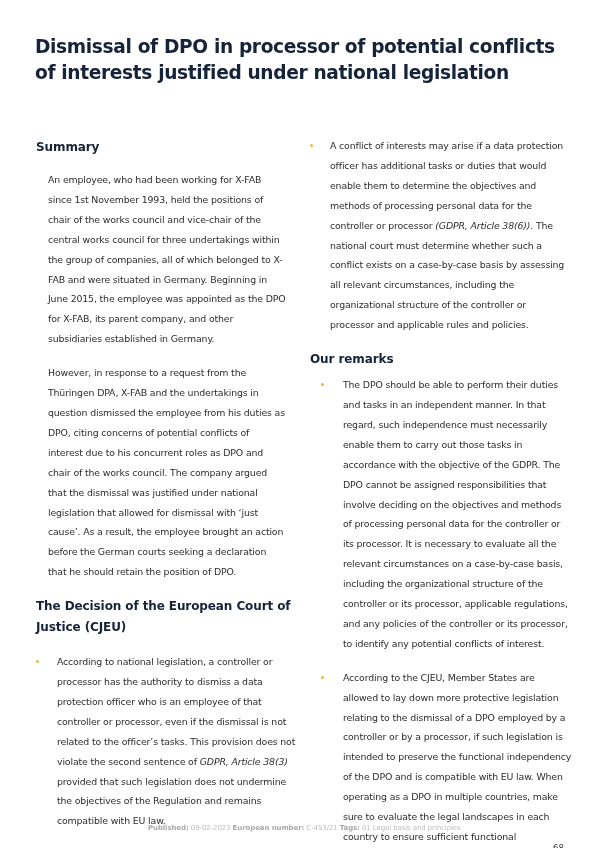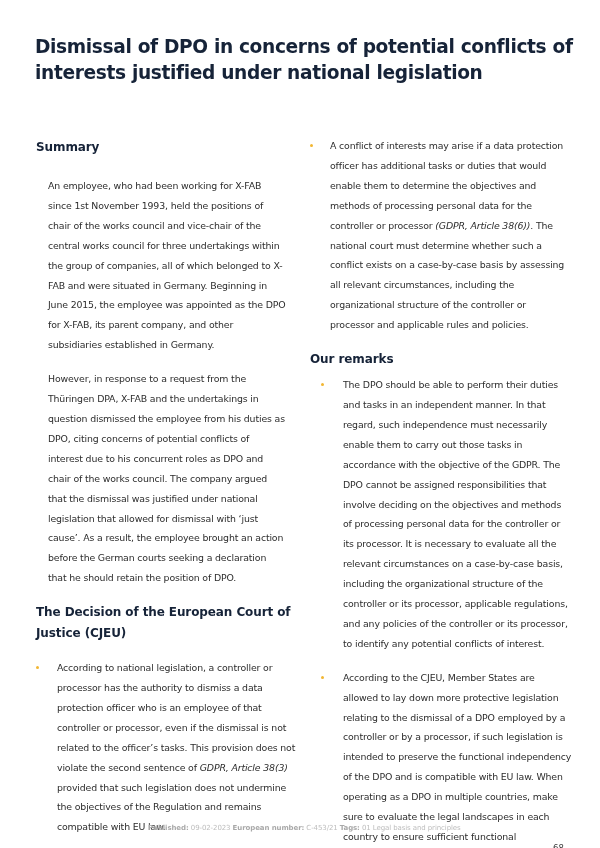--- a/index.html
+++ b/index.html
@@ -16,21 +16,21 @@
   .col-left { left: 36px; }
   .col-right { left: 310px; width: 262px; }
   h2 {
     font-size: 12px; font-weight: bold; color: #162338; margin: 0;
     letter-spacing: -0.1px;
   }
   p {
     font-size: 9.4px; line-height: 19.9px; margin: 12px; color: #2d2d2d;
     letter-spacing: -0.15px;
   }
-  .sec-summary h2 { margin-top: 4px; margin-bottom: 22px; }
+  .sec-summary h2 { margin-top: 4px; margin-bottom: 16px; }
   .sec-summary p + p { margin-top: 14px; }
   .sec-decision { margin-top: 14px; }
   .sec-decision h2 { line-height: 21px; margin-bottom: 7px; }
   ul { list-style: none; margin: 0; padding: 0; }
   li {
     position: relative; padding-left: 21px;
     font-size: 9.4px; line-height: 19.9px; color: #2d2d2d; letter-spacing: -0.15px;
   }
   li .bullet {
     position: absolute; left: 0; top: 8px; width: 3px; height: 3px;
@@ -49,21 +49,21 @@
     white-space: nowrap; letter-spacing: -0.1px;
   }
   .footer b { color: #a9a9a9; font-weight: bold; }
   .page-number {
     position: absolute; top: 843px; left: 553px; font-size: 8.5px; color: #3a3a3a;
   }
 </style>
 </head>
 <body>
 
-<h1 class="page-title">Dismissal of DPO in concerns of potential conflicts of interests justified under national legislation</h1>
+<h1 class="page-title">Dismissal of DPO in processor of potential conflicts of interests justified under national legislation</h1>
 
 <div class="col col-left">
   <section class="sec-summary">
     <h2>Summary</h2>
     <p>An employee, who had been working for X-FAB since 1st November 1993, held the positions of chair of the works council and vice-chair of the central works council for three undertakings within the group of companies, all of which belonged to X-FAB and were situated in Germany. Beginning in June 2015, the employee was appointed as the DPO for X-FAB, its parent company, and other subsidiaries established in Germany.</p>
     <p>However, in response to a request from the Thüringen DPA, X-FAB and the undertakings in question dismissed the employee from his duties as DPO, citing concerns of potential conflicts of interest due to his concurrent roles as DPO and chair of the works council. The company argued that the dismissal was justified under national legislation that allowed for dismissal with ‘just cause’. As a result, the employee brought an action before the German courts seeking a declaration that he should retain the position of DPO.</p>
   </section>
 
   <section class="sec-decision">
     <h2>The Decision of the European Court of Justice (CJEU)</h2>

